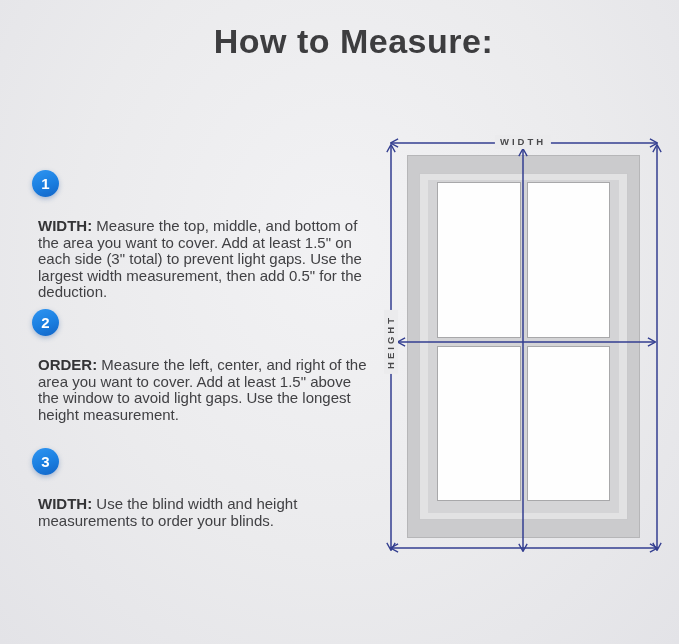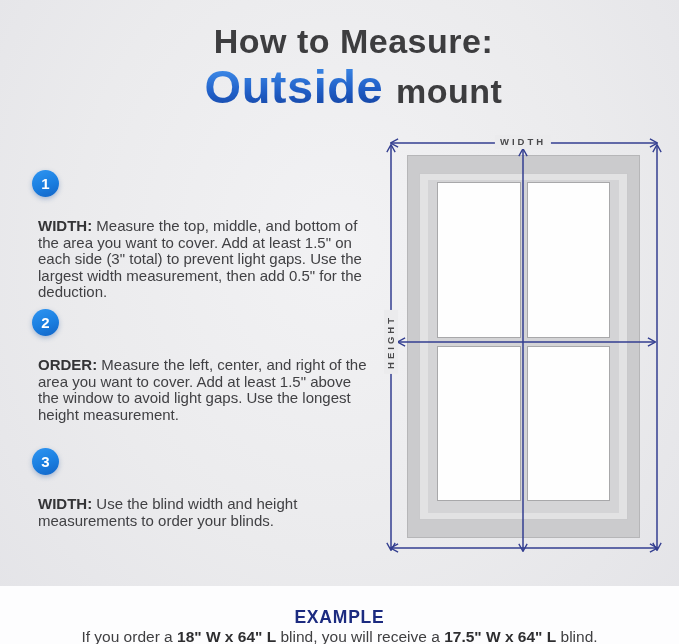--- a/index.html
+++ b/index.html
@@ -80,24 +80,20 @@
   .example-text { font-size:15.5px; line-height:18px; color:#3f3f41; margin-top:2px; }
   .example-text b { font-weight:700; color:#2e2e30; }
 </style>
 </head>
 <body>
 
 <div class="page">
 
   <header class="title-block">
     <div class="title-line1">How to Measure:</div>
-    <div class="title-line2">
-      <span class="title-highlight">Outside</span>
-      <span class="title-suffix">mount</span>
-    </div>
   </header>
 
   <section class="step step-1">
     <div class="step-circle">1</div>
     <p class="step-text"><span class="step-label">WIDTH:</span> <span>Measure the top, middle, and bottom of the area you want to cover. Add at least 1.5" on each side (3" total) to prevent light gaps. Use the largest width measurement, then add 0.5" for the deduction.</span></p>
   </section>
 
   <section class="step step-2">
     <div class="step-circle">2</div>
     <p class="step-text"><span class="step-label">ORDER:</span> <span>Measure the left, center, and right of the area you want to cover. Add at least 1.5" above the window to avoid light gaps. Use the longest height measurement.</span></p>
@@ -135,18 +131,14 @@
         <line x1="13" y1="420" x2="279" y2="420" marker-start="url(#arr)" marker-end="url(#arr)"></line>
         <line x1="145" y1="21" x2="145" y2="423" marker-start="url(#arr)" marker-end="url(#arr)"></line>
         <line x1="20" y1="214" x2="277" y2="214" marker-start="url(#arr)" marker-end="url(#arr)"></line>
       </g>
     </svg>
 
     <span class="dim-label width-label">WIDTH</span>
     <span class="dim-label height-label">HEIGHT</span>
   </figure>
 
-  <footer class="example-bar">
-    <div class="example-heading">EXAMPLE</div>
-    <p class="example-text"><span>If you order a </span><b>18" W x 64" L</b><span> blind, you will receive a </span><b>17.5" W x 64" L</b><span> blind.</span></p>
-  </footer>
 
 </div>
 
 </body></html>

